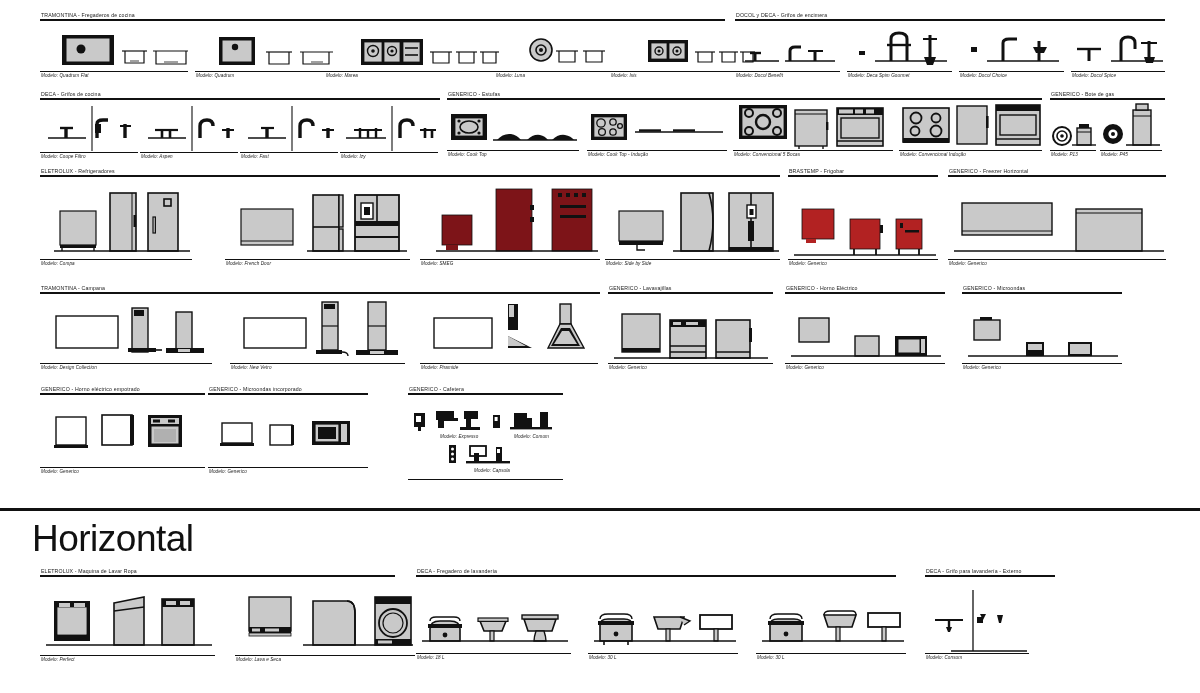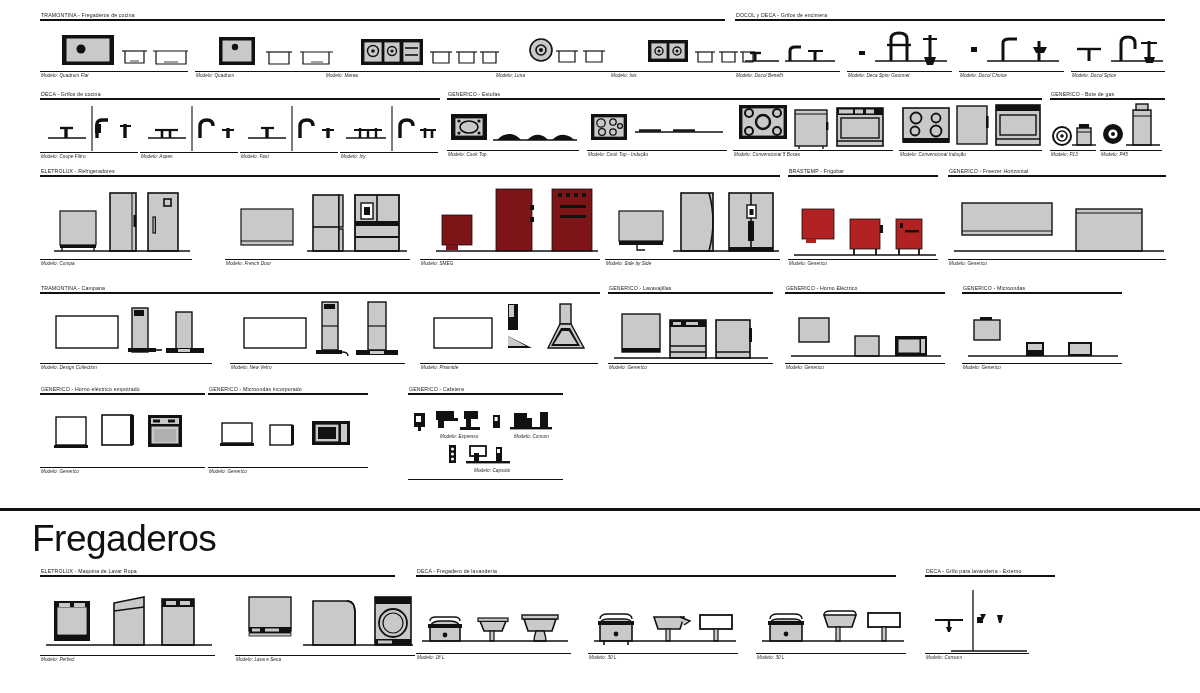--- a/index.html
+++ b/index.html
@@ -804,21 +804,21 @@
           </svg>
         </div>
         <div class="cell-label" style="padding-left:28px;">Modelo: Capsula</div>
       </div>
 
       <div style="position:absolute; left:0; top:84px; width:100%;" class="cell-rule"></div>
     </div>
   </div>
 
   <div class="band" style="top:508px;"></div>
-  <div class="sect-title" style="left:32px; top:518px;">Fregaderos</div>
+  <div class="sect-title" style="left:32px; top:518px;">Horizontal</div>
 
   <div class="group" style="left:40px; top:568px; width:355px;">
     <div class="grp-title">ELETROLUX - Maquina de Lavar Ropa</div>
     <div class="grp-rule"></div>
 
     <div class="cells" style="height:92px;">
       <div class="cell" style="left:0; top:6px; width:175px;">
         <div class="cell-art" style="height:72px;">
           <svg class="sv" width="175" height="72" viewBox="0 0 175 72">
             <rect x="14" y="18" width="36" height="40" fill="#111"></rect>

